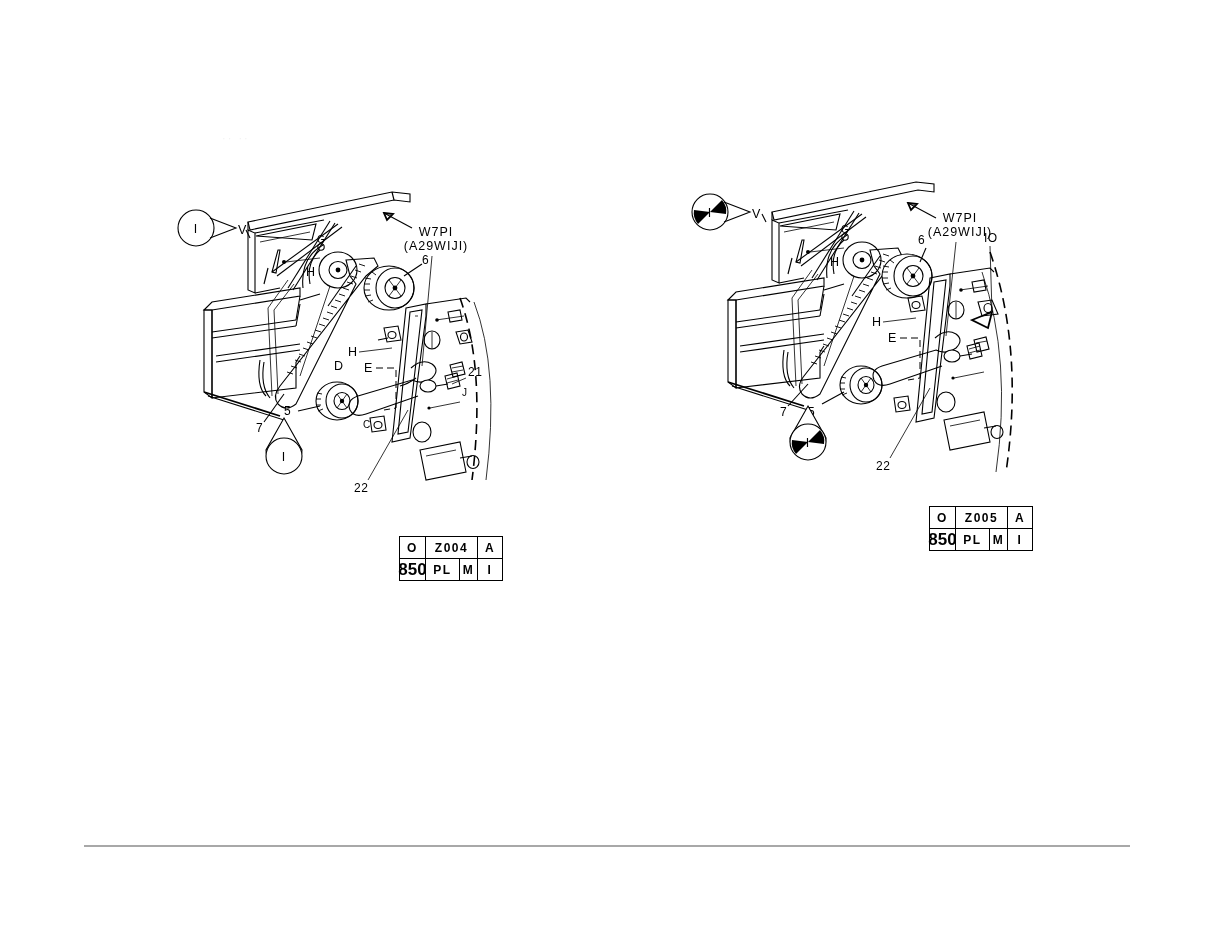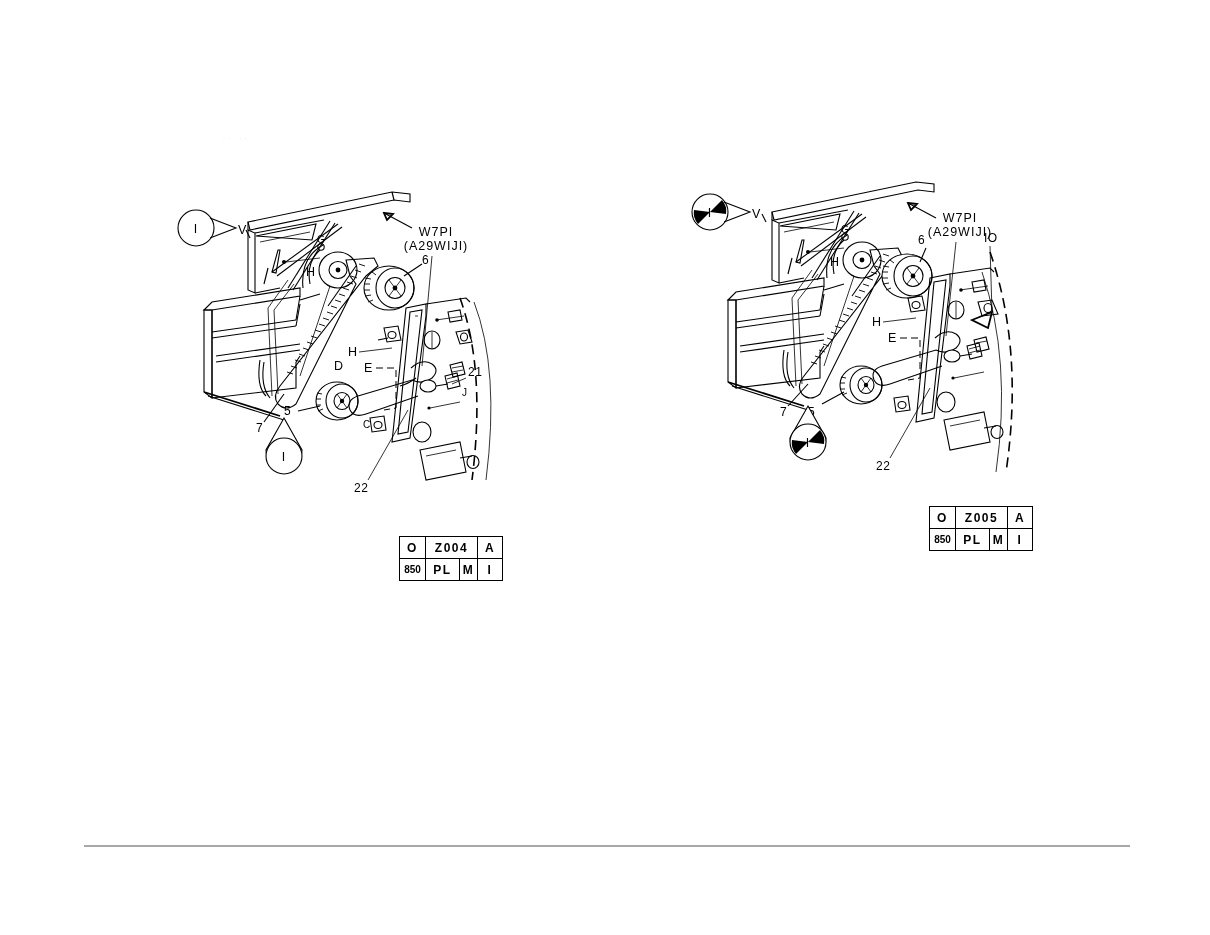--- a/index.html
+++ b/index.html
@@ -41,21 +41,21 @@
     font-size:12px;font-weight:700;letter-spacing:1.5px;
     border-right:1.6px solid #000;
     box-sizing:border-box;
   }
   .tb-cell:last-child{border-right:none;}
 
   
   .tb-left .c-o   {width:26px;}
   .tb-left .c-num {width:52px;}
   .tb-left .c-a   {width:24px;}
-  .tb-left .c-850 {width:26px;font-size:10px;letter-spacing:0px;}
+  .tb-left .c-850 {width:26px;font-size:17px;letter-spacing:0px;}
   .tb-left .c-pl  {width:34px;}
   .tb-left .c-m   {width:18px;}
   .tb-left .c-i   {width:24px;}
 
   
   .footer-rule{
     position:absolute;
     height:2px;
     background:#a8a8a8;
   }

